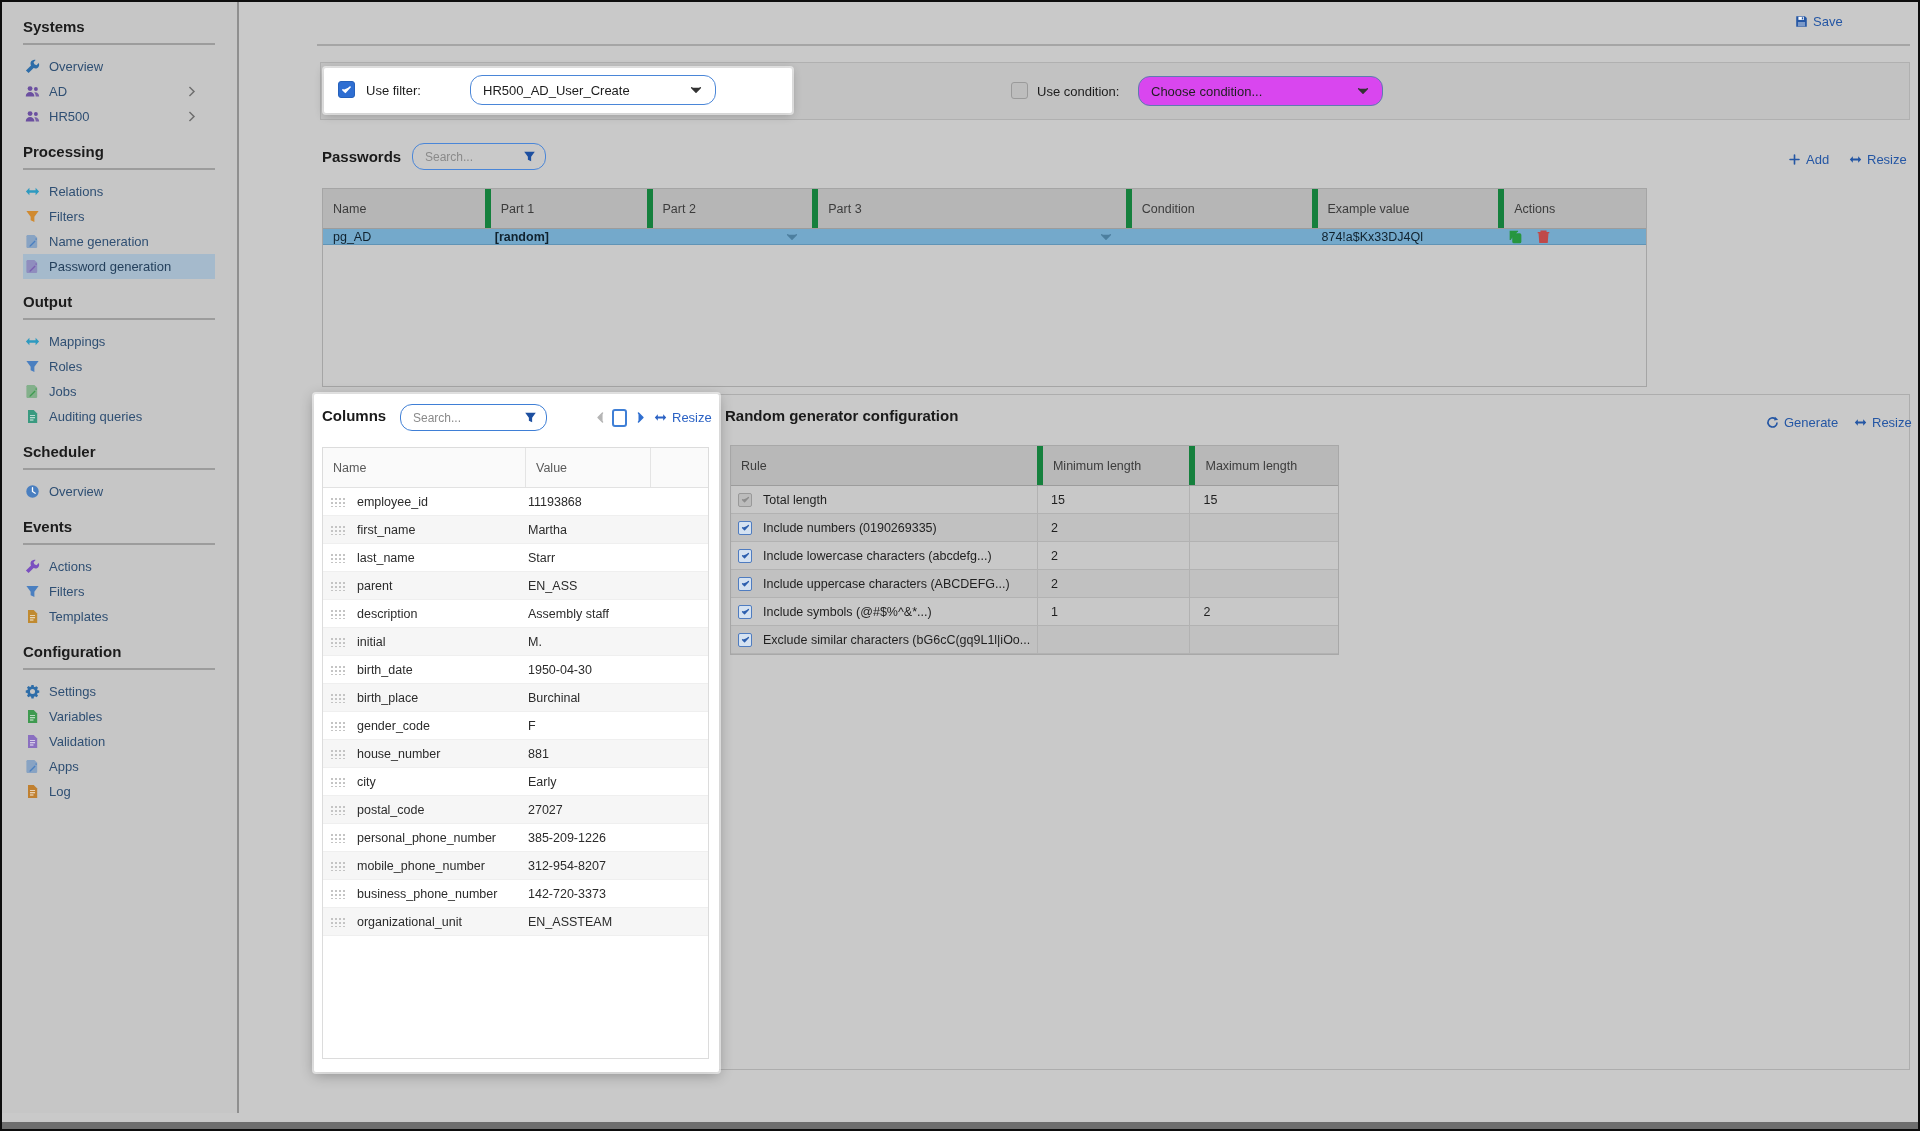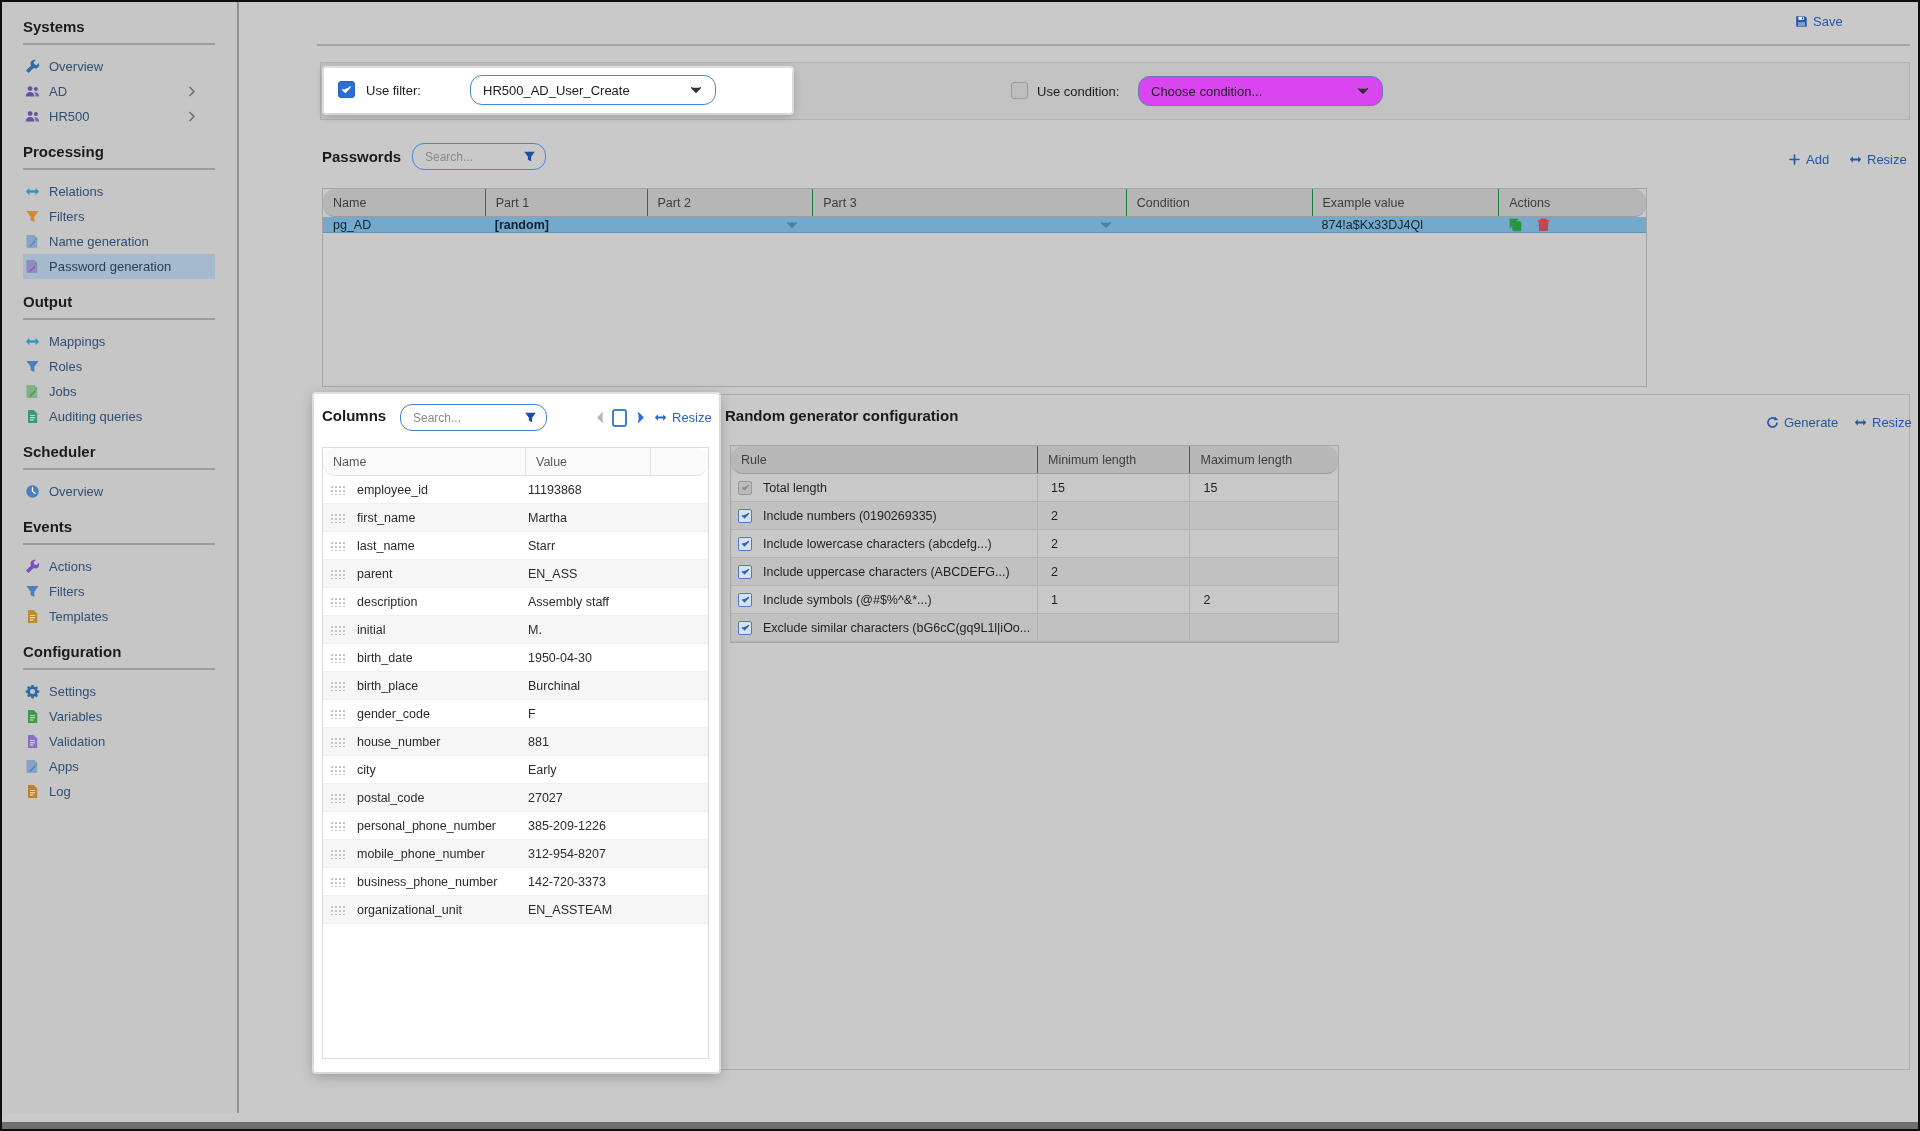--- a/index.html
+++ b/index.html
@@ -51,23 +51,23 @@
   .search.bright{background:#fff;}
 
   
   .panel-title{font-size:15px;font-weight:700;color:#1a1a1a;white-space:nowrap;}
   #pw-title{position:absolute;left:320px;top:146px;}
   #pw-search{position:absolute;left:410px;top:141px;width:134px;}
   #pw-add{position:absolute;left:1786px;top:150px;}
   #pw-resize{position:absolute;left:1847px;top:150px;}
   #pw-table{position:absolute;left:320px;top:186px;width:1325px;height:199px;border:1px solid #a5a5a5;
             box-sizing:border-box;background:#c9c9c9;}
-  .g-head{display:flex;height:28px;background:#b6b6b6;border-bottom:1px solid #9c9c9c;
-          font-size:12.5px;color:#3c3c3c;box-sizing:border-box;border-radius:12px;}
-  .g-head .c{box-sizing:border-box;display:flex;align-items:center;padding-left:10px;border-left:1px solid #15803d;}
+  .g-head{display:flex;height:40px;background:#b6b6b6;border-bottom:1px solid #9c9c9c;
+          font-size:12.5px;color:#3c3c3c;box-sizing:border-box;}
+  .g-head .c{box-sizing:border-box;display:flex;align-items:center;padding-left:10px;border-left:6px solid #15803d;}
   .g-head .c:first-child{border-left:none;}
   .pw-row{display:flex;height:16px;background:#74a9cb;border-bottom:1px solid #6094b6;
           font-size:12.5px;color:#10222e;box-sizing:border-box;cursor:pointer;}
   .pw-row .c{box-sizing:border-box;display:flex;align-items:center;padding-left:10px;}
   .pw-row .c.chev{justify-content:flex-end;padding-right:13px;color:#4d7f9f;}
   .pw-row .c.chev .ic{width:14px;height:14px;}
   .act-ic{width:15px;height:15px;cursor:pointer;}
 
   
   #rg-outline{position:absolute;left:588px;top:392px;width:1320px;height:676px;border:1px solid #adadad;box-sizing:border-box;}

